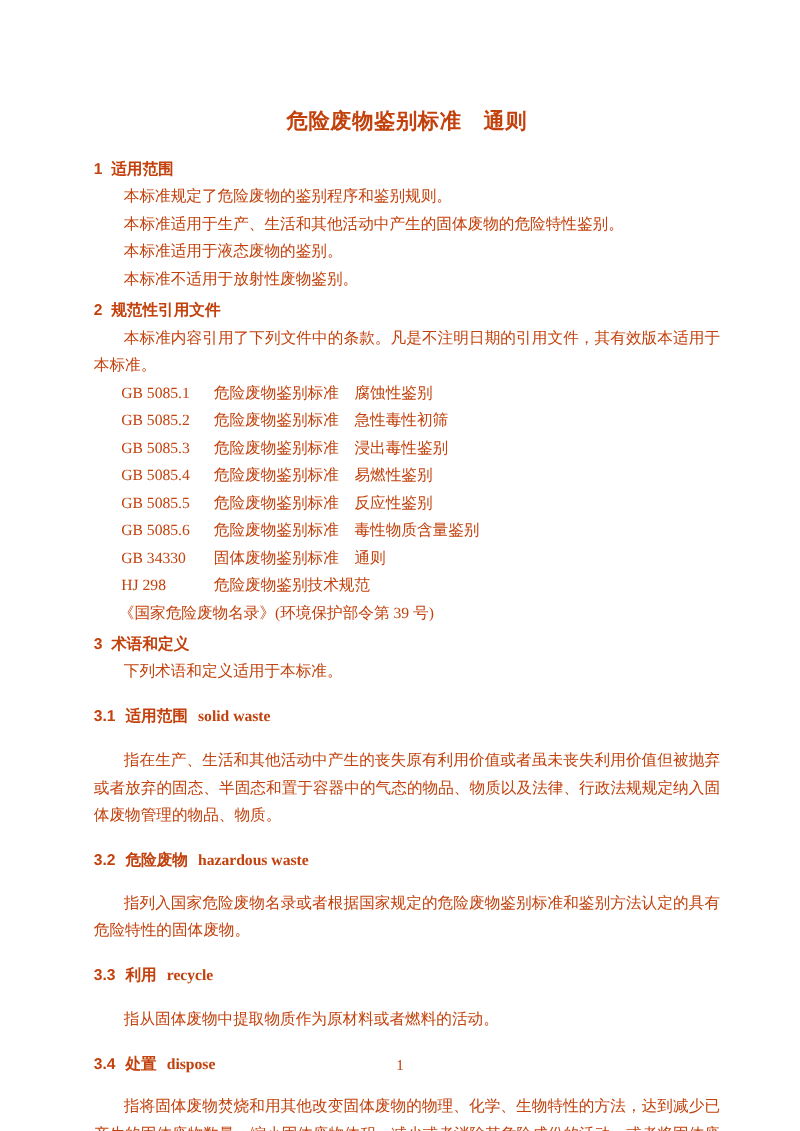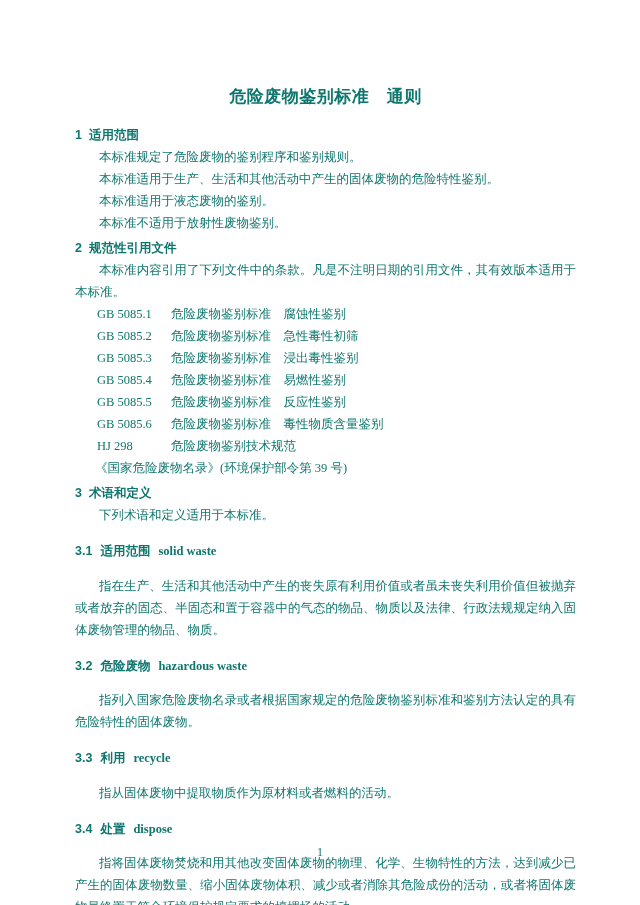--- a/index.html
+++ b/index.html
@@ -1,21 +1,21 @@
 <!DOCTYPE html>
 <html><head>
 <meta charset="utf-8">
 <style>
   html, body { margin: 0; padding: 0; background: #ffffff; }
   .page {
     position: relative;
     width: 640px;
     height: 905px;
     background: #ffffff;
-    color: #0f766e;
+    color: #c2410c;
     overflow: hidden;
     font-family: "Liberation Serif", "DejaVu Serif", serif;
   }
   .content { padding: 86px 64px 0 75px; }
 
   .doc-title {
     margin: 0 0 16px 0;
     text-align: center;
     font-family: "Liberation Sans", "DejaVu Sans", sans-serif;
     font-weight: 700;
@@ -129,20 +129,24 @@
         </div>
         <div class="ref-row">
           <span class="ref-code">GB 5085.5</span>
           <span class="ref-title">危险废物鉴别标准　反应性鉴别</span>
         </div>
         <div class="ref-row">
           <span class="ref-code">GB 5085.6</span>
           <span class="ref-title">危险废物鉴别标准　毒性物质含量鉴别</span>
         </div>
         <div class="ref-row">
+          <span class="ref-code">GB 34330</span>
+          <span class="ref-title">固体废物鉴别标准　通则</span>
+        </div>
+        <div class="ref-row">
           <span class="ref-code">HJ 298</span>
           <span class="ref-title">危险废物鉴别技术规范</span>
         </div>
       </div>
 
       <p class="catalog">《国家危险废物名录》(环境保护部令第 39 号)</p>
     </div>
 
     <div>
       <h2 class="sec-heading">

